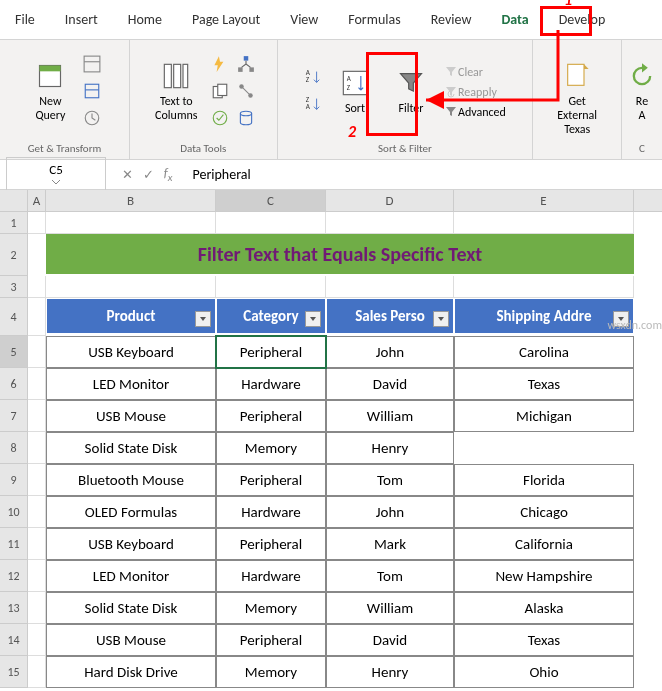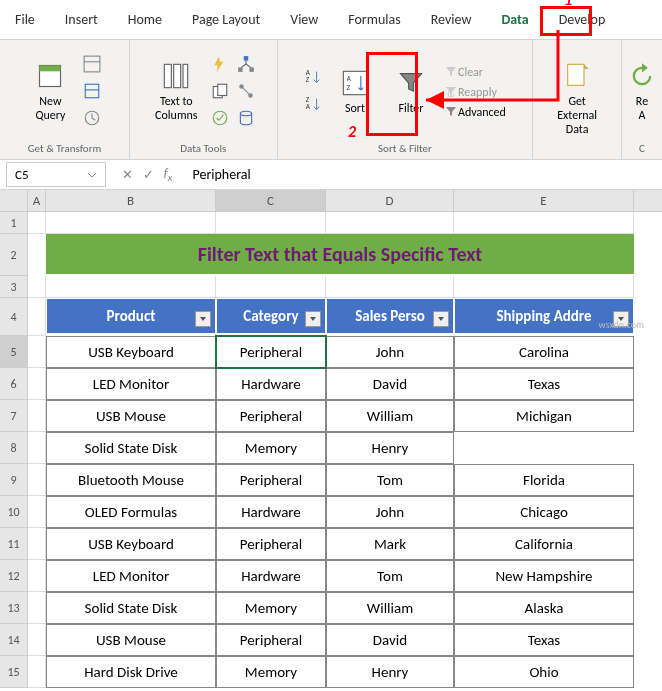--- a/index.html
+++ b/index.html
@@ -19,21 +19,21 @@
 .btn-lg svg, .btn-lg .icon { width: 28px; height: 28px; }
 .btn-sm { padding: 2px; }
 .btn-sm svg { width: 18px; height: 18px; }
 .vstack { display: flex; flex-direction: column; gap: 2px; }
 .hstack { display: flex; flex-direction: row; gap: 4px; align-items: center; }
 .muted { color: #999; }
 .filter-item { display: flex; align-items: center; font-size: 12px; padding: 2px; }
 
 
 .namebox-row { display: flex; align-items: center; height: 30px; border-bottom: 1px solid #d4d4d4; background: #fff; }
-.namebox { width: 100px; border: 1px solid #ccc; margin: 2px 6px; padding: 4px 8px; font-size: 13px; display: flex; justify-content: space-between; align-items: center; }
+.namebox { width: 100px; border: 1px solid #ccc; margin: 2px 6px; padding: 4px 8px; font-size: 13px; display: flex; justify-content: space-between; align-items: center; flex-direction: column; }
 .fx-icons { display: flex; gap: 10px; padding: 0 10px; color: #888; align-items: center; }
 .formula-bar { flex: 1; padding: 4px 10px; font-size: 14px; }
 
 
 .grid-wrap { position: relative; }
 .colheads { display: flex; background: #e6e6e6; border-bottom: 1px solid #ccc; height: 22px; }
 .corner { width: 28px; border-right: 1px solid #ccc; background: #e6e6e6; }
 .colhead { border-right: 1px solid #ccc; text-align: center; font-size: 13px; color: #555; line-height: 22px; }
 .colA { width: 18px; } .colB { width: 170px; } .colC { width: 110px; } .colD { width: 128px; } .colE { width: 180px; }
 .colhead.selected { background: #cfcfcf; }
@@ -55,21 +55,21 @@
 .tcell { border: 1px solid #888; text-align: center; font-size: 15px; line-height: 30px; background: #fff; }
 
 
 .selected-cell { outline: 2px solid #217346; outline-offset: -1px; position: relative; z-index: 2; }
 
 
 .ann-box { position: absolute; border: 3px solid red; pointer-events: none; }
 .ann-label { position: absolute; color: red; font-weight: bold; font-size: 16px; font-style: italic; }
 .ann-arrow { position: absolute; pointer-events: none; }
 
-.watermark { position: absolute; right: 18px; color: #bbb; font-size: 10px; }
+.watermark { position: absolute; right: 0; color: #bbb; font-size: 12px; }
 
 </style>
 </head>
 <body>
 
 <div class="ribbon-tabs" id="tabs">
     <div class="ribbon-tab">File</div>
     <div class="ribbon-tab">Insert</div>
     <div class="ribbon-tab">Home</div>
     <div class="ribbon-tab">Page Layout</div>
@@ -213,21 +213,21 @@
   </div>
 
   <div class="group" style="width:90px;">
     <div class="group-content">
       <div class="btn-lg">
         <svg viewBox="0 0 24 24">
             <rect x="4" y="2" width="14" height="18" fill="#fff" stroke="#d4a94a"></rect>
             <path d="M18 2l4 4h-4z" fill="#d4a94a"></path>
           </svg>
         <span style="white-space:pre-line;">Get External
-Data</span>
+Texas</span>
       </div>
     </div>
     <div class="group-label"></div>
   </div>
 
   <div class="group" style="width:40px; border-right:none;">
     <div class="group-content">
       <div class="btn-lg">
         <svg viewBox="0 0 24 24">
             <path d="M12 4a8 8 0 108 8h-2a6 6 0 11-6-6v3l5-4-5-4z" fill="#70ad47"></path>

